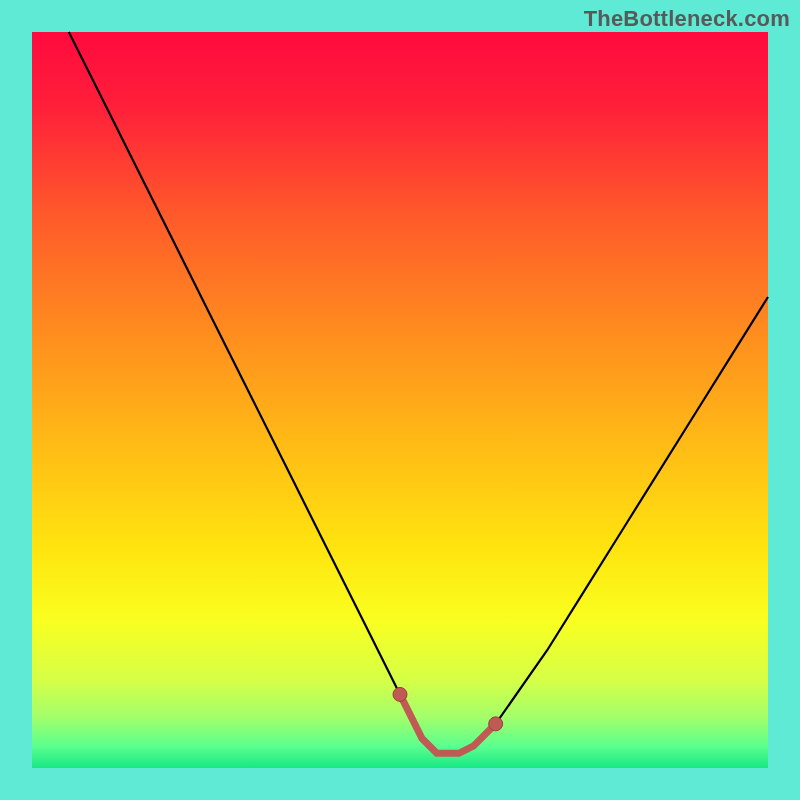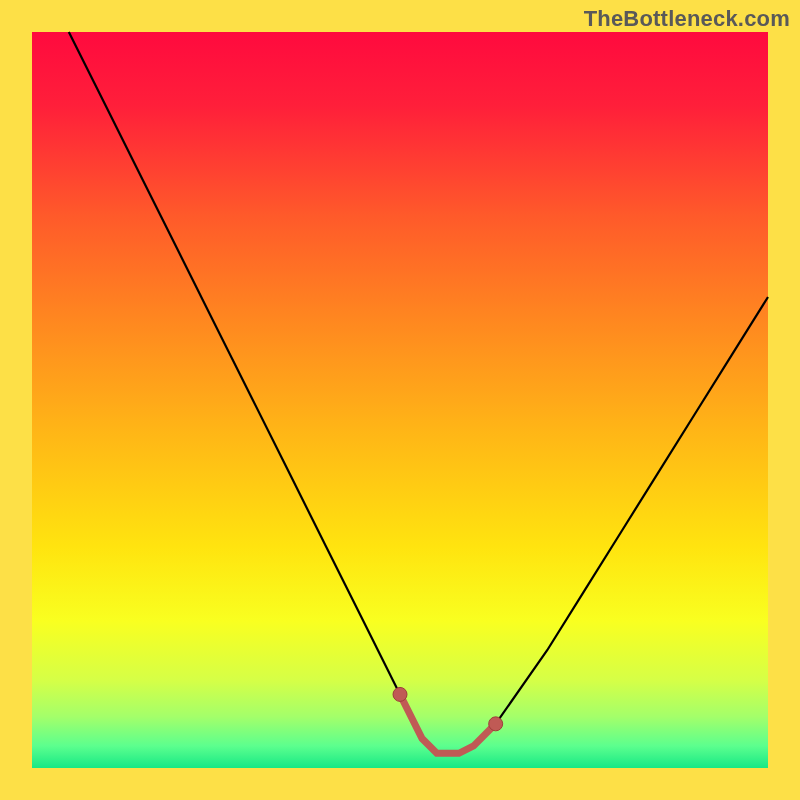--- a/index.html
+++ b/index.html
@@ -8,21 +8,21 @@
     width: 800px;
     height: 800px;
     background: #000;
     overflow: hidden;
     font-family: Arial, Helvetica, sans-serif;
   }
   .frame {
     position: relative;
     width: 800px;
     height: 800px;
-    background: #fde047;
+    background: #5eead4;
   }
   .watermark {
     position: absolute;
     top: 6px;
     right: 10px;
     color: #595959;
     font-size: 22px;
     font-weight: 600;
     letter-spacing: 0.2px;
     z-index: 10;

